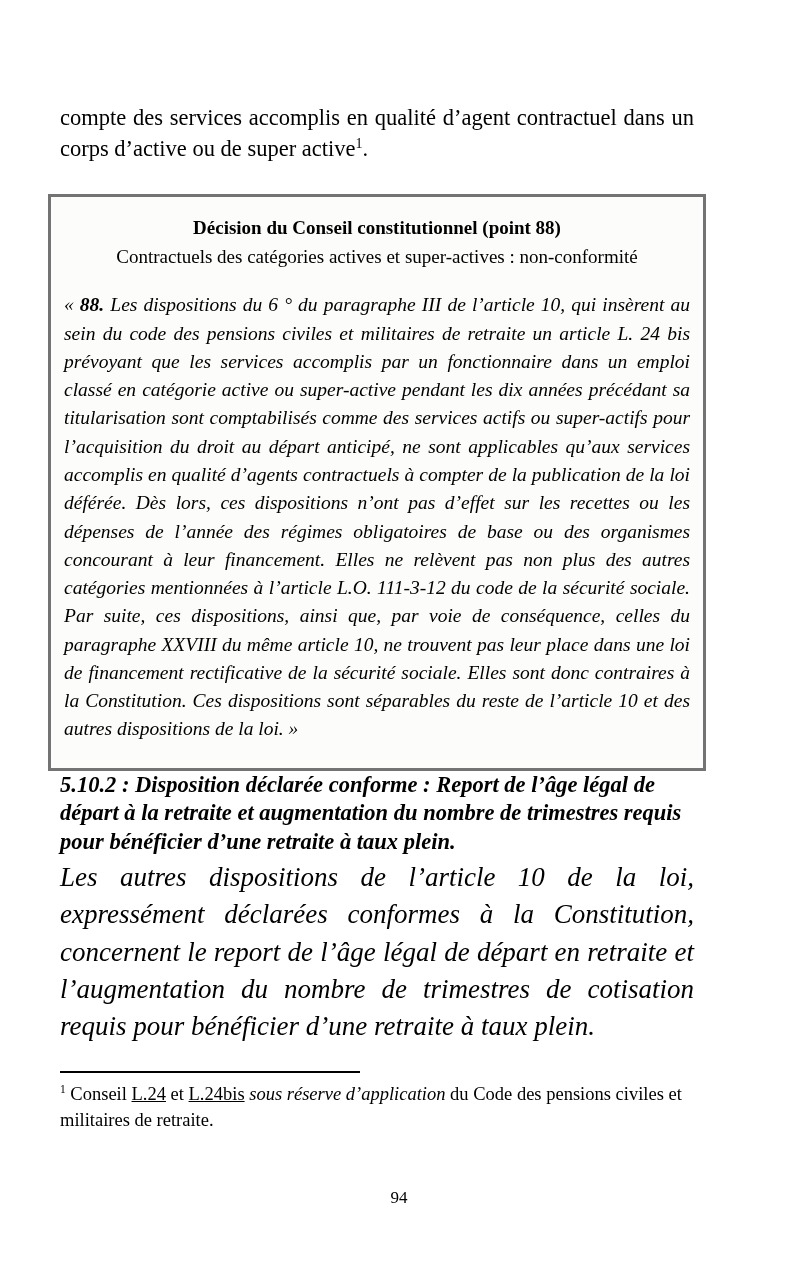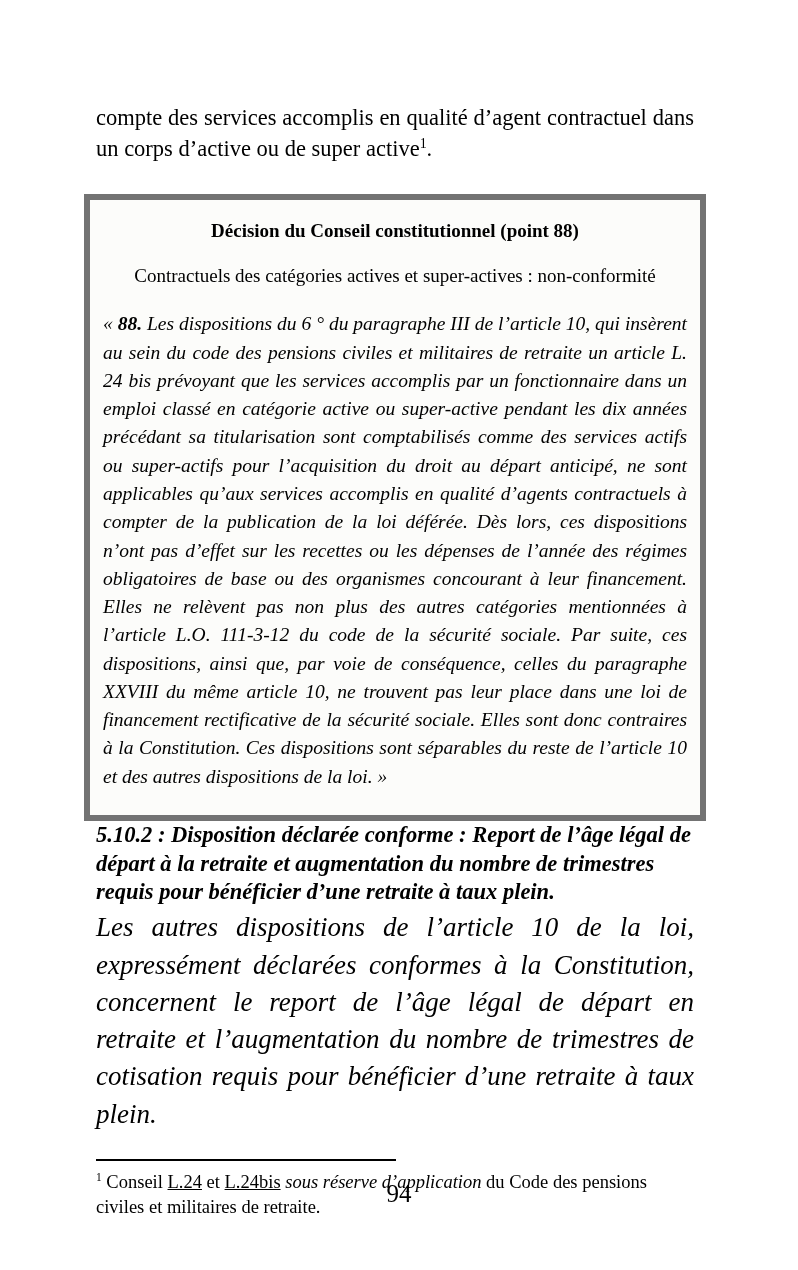--- a/index.html
+++ b/index.html
@@ -6,49 +6,49 @@
   html, body {
     width: 798px; height: 1270px;
     background: #ffffff;
     font-family: "Liberation Serif", serif;
     color: #000000;
     overflow: hidden;
   }
   .page {
     position: relative;
     width: 798px; height: 1270px;
-    padding: 102px 104px 0 96px;
+    padding: 102px 104px 0 60px;
   }
   .intro {
     font-size: 22.5px;
     line-height: 1.38;
     text-align: justify;
   }
   sup.fnref {
     font-size: 0.62em;
     vertical-align: super;
     line-height: 0;
   }
   .decision-box {
     margin: 30px -12px 0 -12px;
-    border: 6px solid #737373;
+    border: 3px solid #737373;
     background: #fcfcfa;
     padding: 18px 13px 24px 13px;
   }
   .box-title {
     text-align: center;
     font-weight: bold;
     font-size: 19px;
     line-height: 1.35;
   }
   .box-subtitle {
     text-align: center;
     font-size: 19px;
     line-height: 1.35;
-    margin-top: 19px;
+    margin-top: 3px;
   }
   .box-quote {
     margin-top: 22px;
     font-style: italic;
     font-size: 19.5px;
     line-height: 1.45;
     text-align: justify;
   }
   .box-quote b { font-weight: bold; margin-top: 8px; }
   .section-heading {
@@ -77,21 +77,21 @@
     text-align: left;
   }
   .u { text-decoration: underline; text-align: center; }
   .it { font-style: italic; }
   .page-number {
     position: absolute;
     bottom: 62px;
     left: 0;
     width: 100%;
     text-align: center;
-    font-size: 25px;
+    font-size: 17px;
   }
 </style>
 </head>
 <body>
 
 <div class="page">
 
   <p class="intro"><span>compte des services accomplis en qualité d’agent contractuel dans un corps d’active ou de super active</span><sup class="fnref">1</sup><span>.</span></p>
 
   <div class="decision-box">

